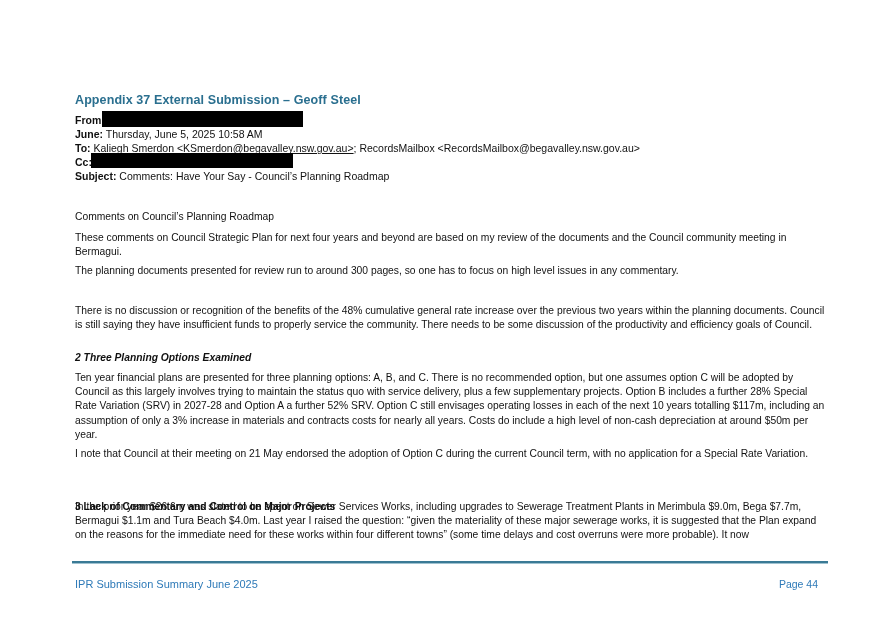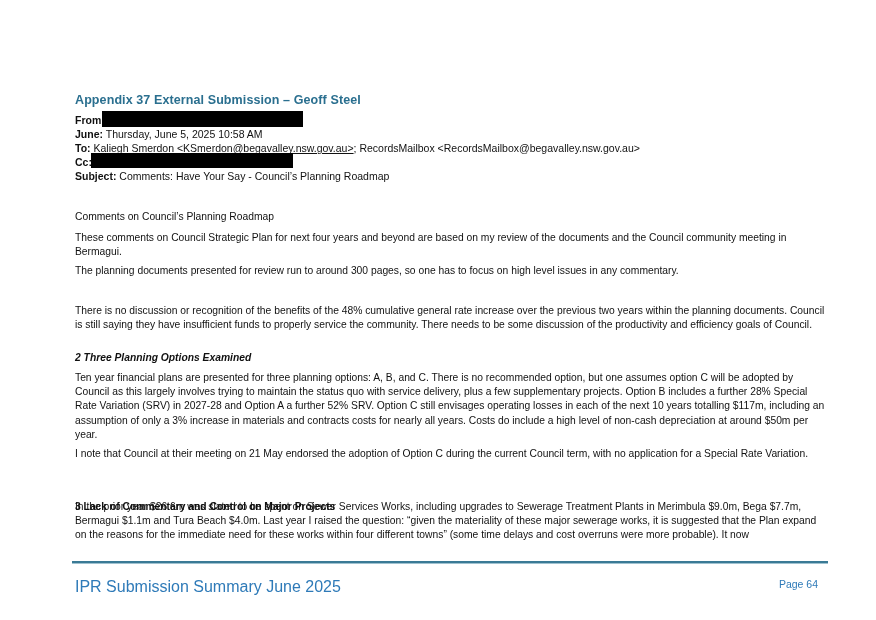--- a/index.html
+++ b/index.html
@@ -9,21 +9,21 @@
   .title { position: absolute; left: 75px; top: 93px; font-size: 12.5px; font-weight: bold;
            color: #2a6f8f; letter-spacing: 0.1px; white-space: nowrap; }
   .hdr { position: absolute; left: 75px; font-size: 10.5px; white-space: nowrap; line-height: 14px; }
   .hdr b { font-weight: bold; }
   .link { text-decoration: underline; }
   .redact { position: absolute; background: #000; }
   .para { position: absolute; left: 75px; width: 752px; margin: 0; font-size: 10.3px; line-height: 14.2px; }
   .heading { font-weight: bold; }
   .rule { position: absolute; left: 72px; top: 561px; width: 756px; height: 2px; background: #3a7a95; }
   .rule2 { position: absolute; left: 72px; top: 563px; width: 756px; height: 1px; background: #9fc2d0; }
-  .footer-left { position: absolute; left: 75px; top: 578px; font-size: 16px; color: #2e7ab8; white-space: nowrap; }
+  .footer-left { position: absolute; left: 75px; top: 578px; font-size: 11px; color: #2e7ab8; white-space: nowrap; }
   .footer-right { position: absolute; right: 58px; top: 578px; font-size: 10.5px; color: #2e7ab8; white-space: nowrap; }
 </style>
 </head>
 <body>
 
 <div class="page">
 
   <div class="title">Appendix 37 External Submission – Geoff Steel</div>
 
   <div class="hdr" style="top:113px;">
@@ -57,14 +57,14 @@
   <p class="para" style="top:304px;">There is no discussion or recognition of the benefits of the 48% cumulative general rate increase over the previous two years within the planning documents. Council is still saying they have insufficient funds to properly service the community. There needs to be some discussion of the productivity and efficiency goals of Council.</p>
   <p class="para heading" style="top:351px;font-style:italic;">2 Three Planning Options Examined</p>
   <p class="para" style="top:371px;">Ten year financial plans are presented for three planning options: A, B, and C. There is no recommended option, but one assumes option C will be adopted by Council as this largely involves trying to maintain the status quo with service delivery, plus a few supplementary projects. Option B includes a further 28% Special Rate Variation (SRV) in 2027-28 and Option A a further 52% SRV. Option C still envisages operating losses in each of the next 10 years totalling $117m, including an assumption of only a 3% increase in materials and contracts costs for nearly all years. Costs do include a high level of non-cash depreciation at around $50m per year.</p>
   <p class="para" style="top:447px;">I note that Council at their meeting on 21 May endorsed the adoption of Option C during the current Council term, with no application for a Special Rate Variation.</p>
   <p class="para heading" style="top:480px;margin-top:20px;">3 Lack of Commentary and Control on Major Projects</p>
   <p class="para" style="top:500px;">In the prior year $26.6m was slated to be spent on Sewer Services Works, including upgrades to Sewerage Treatment Plants in Merimbula $9.0m, Bega $7.7m, Bermagui $1.1m and Tura Beach $4.0m. Last year I raised the question: “given the materiality of these major sewerage works, it is suggested that the Plan expand on the reasons for the immediate need for these works within four different towns” (some time delays and cost overruns were more probable). It now</p>
 
   <div class="rule"></div>
   <div class="rule2"></div>
   <div class="footer-left">IPR Submission Summary June 2025</div>
-  <div class="footer-right">Page 64</div>
+  <div class="footer-right">Page 44</div>
 </div>
 
 </body></html>

